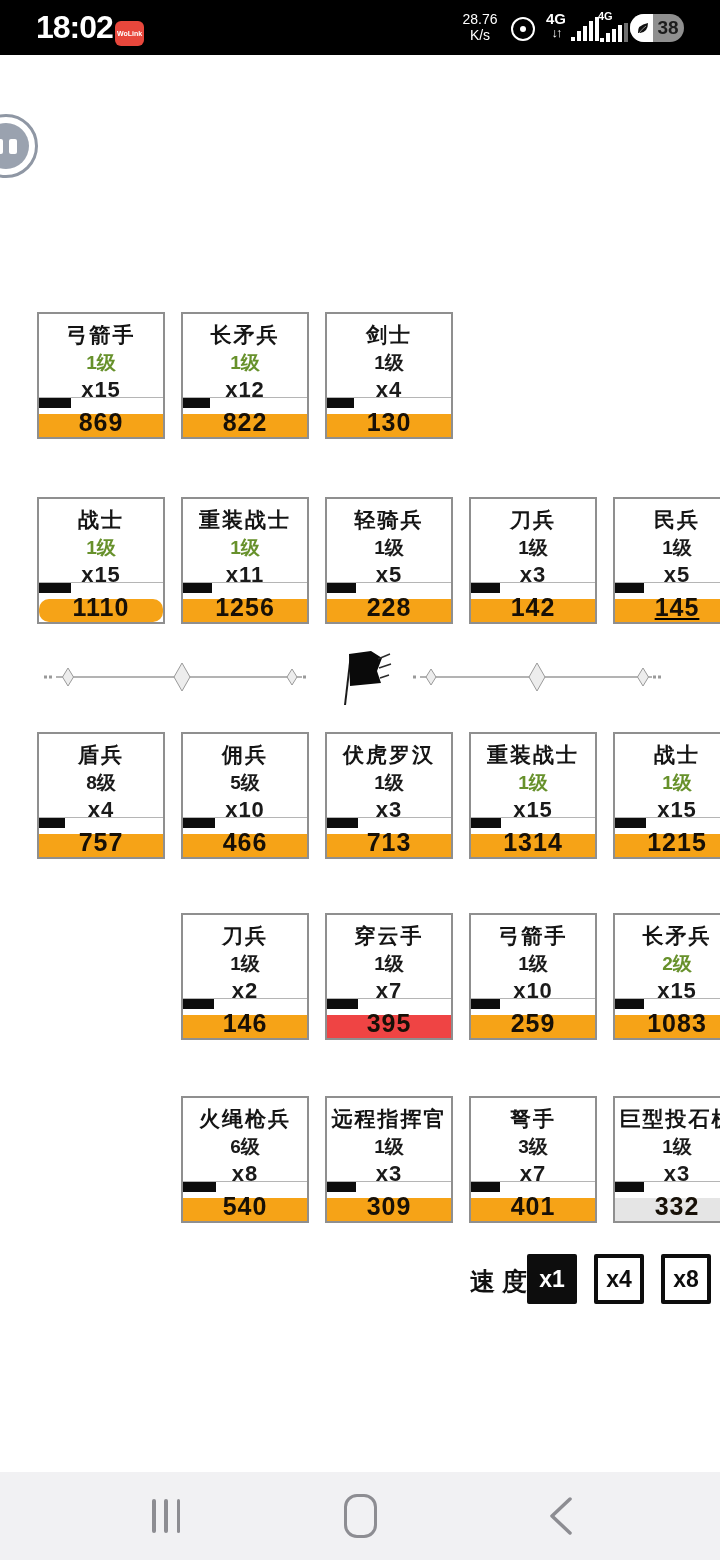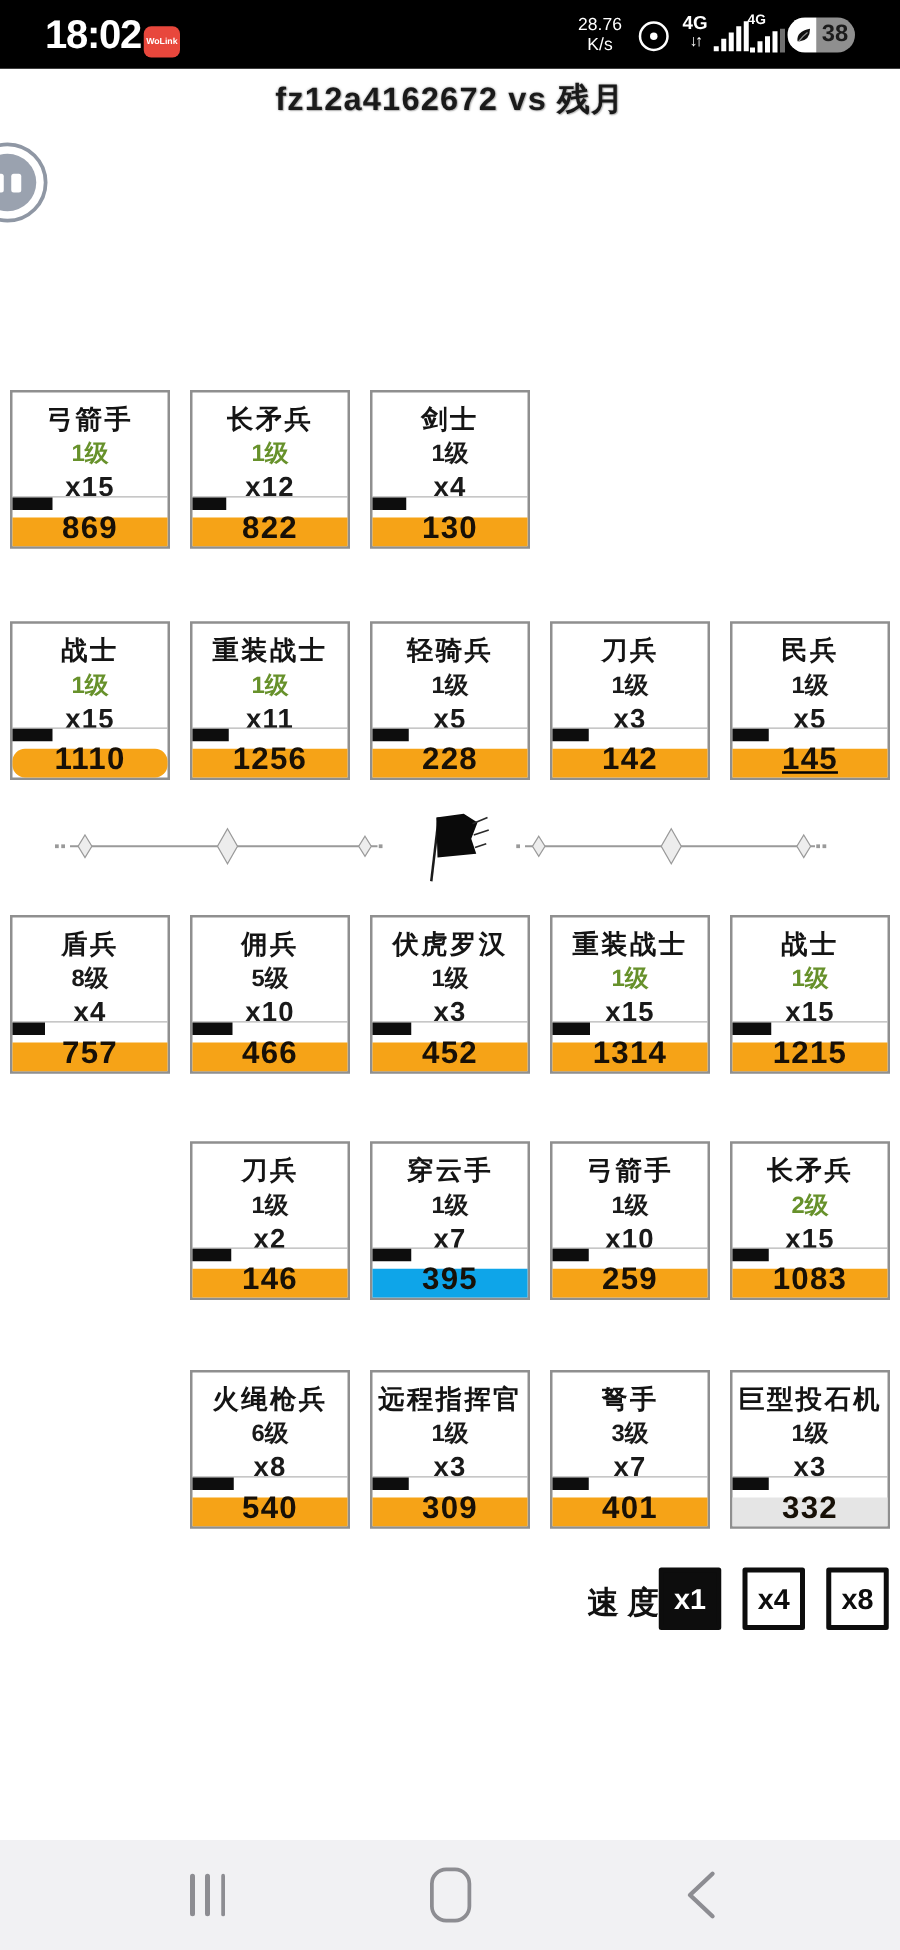--- a/index.html
+++ b/index.html
@@ -39,21 +39,21 @@
 
   
   .pause-wrap{position:absolute;left:-26px;top:114px;width:58px;height:58px;border-radius:50%;
               border:3px solid #8f97a4;background:#fff;display:flex;align-items:center;justify-content:center;}
   .pause-inner{width:46px;height:46px;border-radius:50%;background:#9aa2af;
                display:flex;gap:6px;align-items:center;justify-content:center;}
   .pause-bar{width:8px;height:15px;background:#fff;border-radius:2px;}
 
   
   .card{position:absolute;width:128px;height:127px;background:#fff;border:2px solid #8f8f8f;
-        box-sizing:border-box;text-align:center;}
+        box-sizing:border-box;text-align:center;margin-left:29px;}
   .u-name{margin-top:7px;font-size:21px;font-weight:700;letter-spacing:2px;color:#141414;white-space:nowrap;}
   .u-level{margin-top:1px;font-size:19px;font-weight:600;color:#1a1a1a;}
   .u-level.green{color:#67912b;}
   .u-count{margin-top:1px;font-size:22px;font-weight:600;color:#1a1a1a;letter-spacing:1px;}
   .u-track{position:absolute;left:0;right:0;bottom:29px;height:10px;border-top:1px solid #b5b5b5;}
   .u-fill{height:100%;background:#0d0d0d;}
   .u-hp{position:absolute;left:0;right:0;bottom:0;height:23px;background:#f6a317;
         display:flex;align-items:flex-end;justify-content:center;}
   .u-hp span{font-size:25px;font-weight:700;color:#171007;letter-spacing:1px;}
 
@@ -117,21 +117,20 @@
     <div class="battery">
       <div class="batt-fill"></div>
       <svg class="batt-leaf" width="16" height="16" viewBox="0 0 16 16">
         <path d="M3 13 Q2 5 13 3 Q13 12 5 13 Z" fill="#101010"></path>
         <path d="M4 13 Q7 9 11 6" stroke="#8f8f8f" stroke-width="1" fill="none"></path>
       </svg>
       <div class="batt-num">38</div>
     </div>
   </div>
 
-  <div class="title">fz12a4162672 vs 残月</div>
 
   <div class="pause-wrap">
     <div class="pause-inner">
       <span class="pause-bar"></span>
       <span class="pause-bar"></span>
     </div>
   </div>
 
   <div id="cards">
       <div class="card" style="left: 8px; top: 312px;">
@@ -245,21 +244,21 @@
     </div>
   </div>
       <div class="card" style="left: 296px; top: 732px;">
     <div class="u-name">伏虎罗汉</div>
     <div class="u-level">1级</div>
     <div class="u-count">x3</div>
     <div class="u-track">
       <div class="u-fill" style="width: 25%; background: rgb(13, 13, 13);"></div>
     </div>
     <div class="u-hp" style="background: rgb(246, 163, 23);">
-      <span>452</span>
+      <span>713</span>
     </div>
   </div>
       <div class="card" style="left: 440px; top: 732px;">
     <div class="u-name">重装战士</div>
     <div class="u-level green" style="color: rgb(103, 145, 43);">1级</div>
     <div class="u-count">x15</div>
     <div class="u-track">
       <div class="u-fill" style="width: 24%; background: rgb(13, 13, 13);"></div>
     </div>
     <div class="u-hp" style="background: rgb(246, 163, 23);">
@@ -288,21 +287,21 @@
       <span>146</span>
     </div>
   </div>
       <div class="card" style="left: 296px; top: 913px;">
     <div class="u-name">穿云手</div>
     <div class="u-level">1级</div>
     <div class="u-count">x7</div>
     <div class="u-track">
       <div class="u-fill" style="width: 25%; background: rgb(13, 13, 13);"></div>
     </div>
-    <div class="u-hp" style="background: #0ea5e9;">
+    <div class="u-hp" style="background: #ef4444;">
       <span>395</span>
     </div>
   </div>
       <div class="card" style="left: 440px; top: 913px;">
     <div class="u-name">弓箭手</div>
     <div class="u-level">1级</div>
     <div class="u-count">x10</div>
     <div class="u-track">
       <div class="u-fill" style="width: 23%; background: rgb(13, 13, 13);"></div>
     </div>

